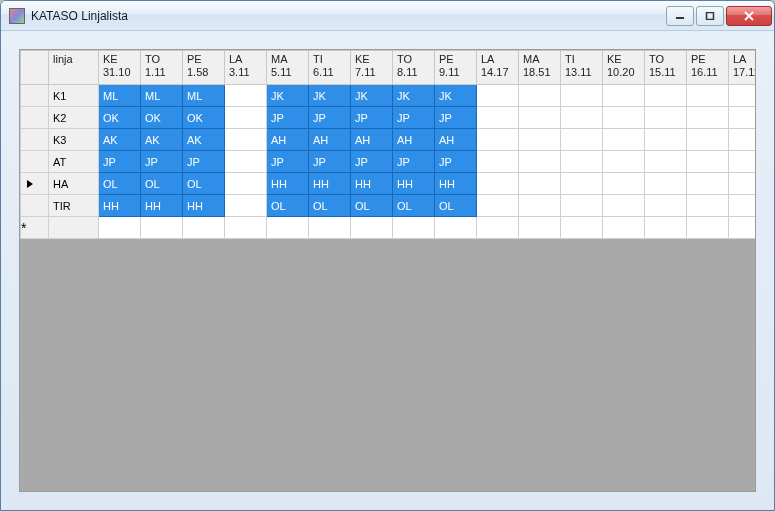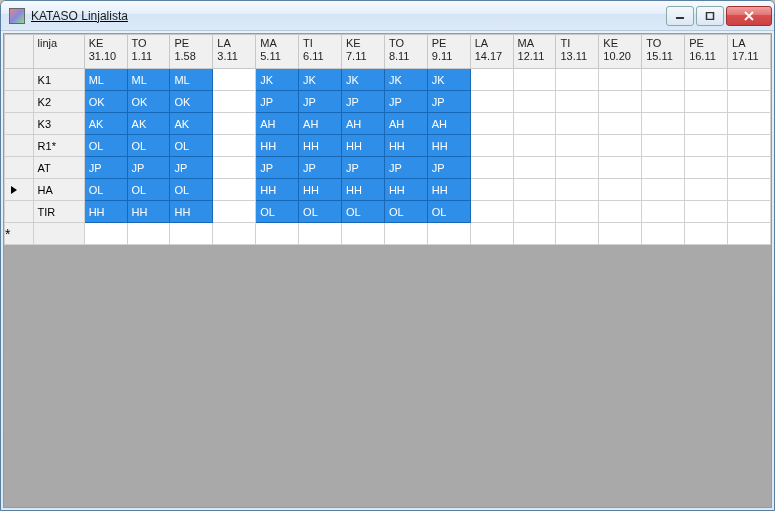--- a/index.html
+++ b/index.html
@@ -24,21 +24,20 @@
     box-shadow: 0 0 8px rgba(0,0,0,0.3);
   }
   .titlebar {
     height: 30px;
     background: linear-gradient(to bottom, #f8fbff 0%, #e4eef9 45%, #d6e5f5 46%, #dce9f7 100%);
     border-bottom: 1px solid #b8c8d8;
     display: flex;
     align-items: center;
     padding: 0 2px 0 8px;
     border-radius: 5px 5px 0 0;
-    text-decoration: underline;
   }
   .app-icon {
     width: 16px;
     height: 16px;
     margin-right: 6px;
     display: inline-block;
     background: linear-gradient(135deg, #d88 0%, #88d 50%, #8d8 100%);
     border: 1px solid #666;
   }
   .title-text {
@@ -66,27 +65,26 @@
   .win-btn.close {
     width: 46px;
     background: linear-gradient(to bottom, #f0a0a0 0%, #e57373 45%, #d65050 46%, #cf4040 100%);
     border-color: #a03030;
     color: #fff;
   }
   .win-btn svg { pointer-events: none; }
 
   .client {
     flex: 1;
-    margin: 2px;
+    margin: 18px;
     background: #a9a9a9;
     border: 1px solid #9a9a9a;
     display: flex;
     flex-direction: column;
     overflow: hidden;
-    align-items: center;
   }
 
   table.grid {
     border-collapse: collapse;
     background: #fff;
     table-layout: fixed;
     width: 100%;
   }
   table.grid th, table.grid td {
     border: 1px solid #d0d0d0;
@@ -235,21 +233,21 @@
             <th>
               <span class="dow">PE</span>
               <span class="date">9.11</span>
             </th>
             <th>
               <span class="dow">LA</span>
               <span class="date">14.17</span>
             </th>
             <th>
               <span class="dow">MA</span>
-              <span class="date">12.11</span>
+              <span class="date">18.51</span>
             </th>
             <th>
               <span class="dow">TI</span>
               <span class="date">13.11</span>
             </th>
             <th>
               <span class="dow">KE</span>
               <span class="date">10.20</span>
             </th>
             <th>
@@ -312,40 +310,20 @@
             <td class="linja">K3</td>
             <td class="cell sel">AK</td>
             <td class="cell sel">AK</td>
             <td class="cell sel">AK</td>
             <td class="cell"></td>
             <td class="cell sel">AH</td>
             <td class="cell sel">AH</td>
             <td class="cell sel">AH</td>
             <td class="cell sel">AH</td>
             <td class="cell sel">AH</td>
-            <td class="cell"></td>
-            <td class="cell"></td>
-            <td class="cell"></td>
-            <td class="cell"></td>
-            <td class="cell"></td>
-            <td class="cell"></td>
-            <td class="cell"></td>
-          </tr>
-          <tr>
-            <td class="rowhdr"></td>
-            <td class="linja">R1*</td>
-            <td class="cell sel">OL</td>
-            <td class="cell sel">OL</td>
-            <td class="cell sel">OL</td>
-            <td class="cell"></td>
-            <td class="cell sel">HH</td>
-            <td class="cell sel">HH</td>
-            <td class="cell sel">HH</td>
-            <td class="cell sel">HH</td>
-            <td class="cell sel">HH</td>
             <td class="cell"></td>
             <td class="cell"></td>
             <td class="cell"></td>
             <td class="cell"></td>
             <td class="cell"></td>
             <td class="cell"></td>
             <td class="cell"></td>
           </tr>
           <tr>
             <td class="rowhdr"></td>

